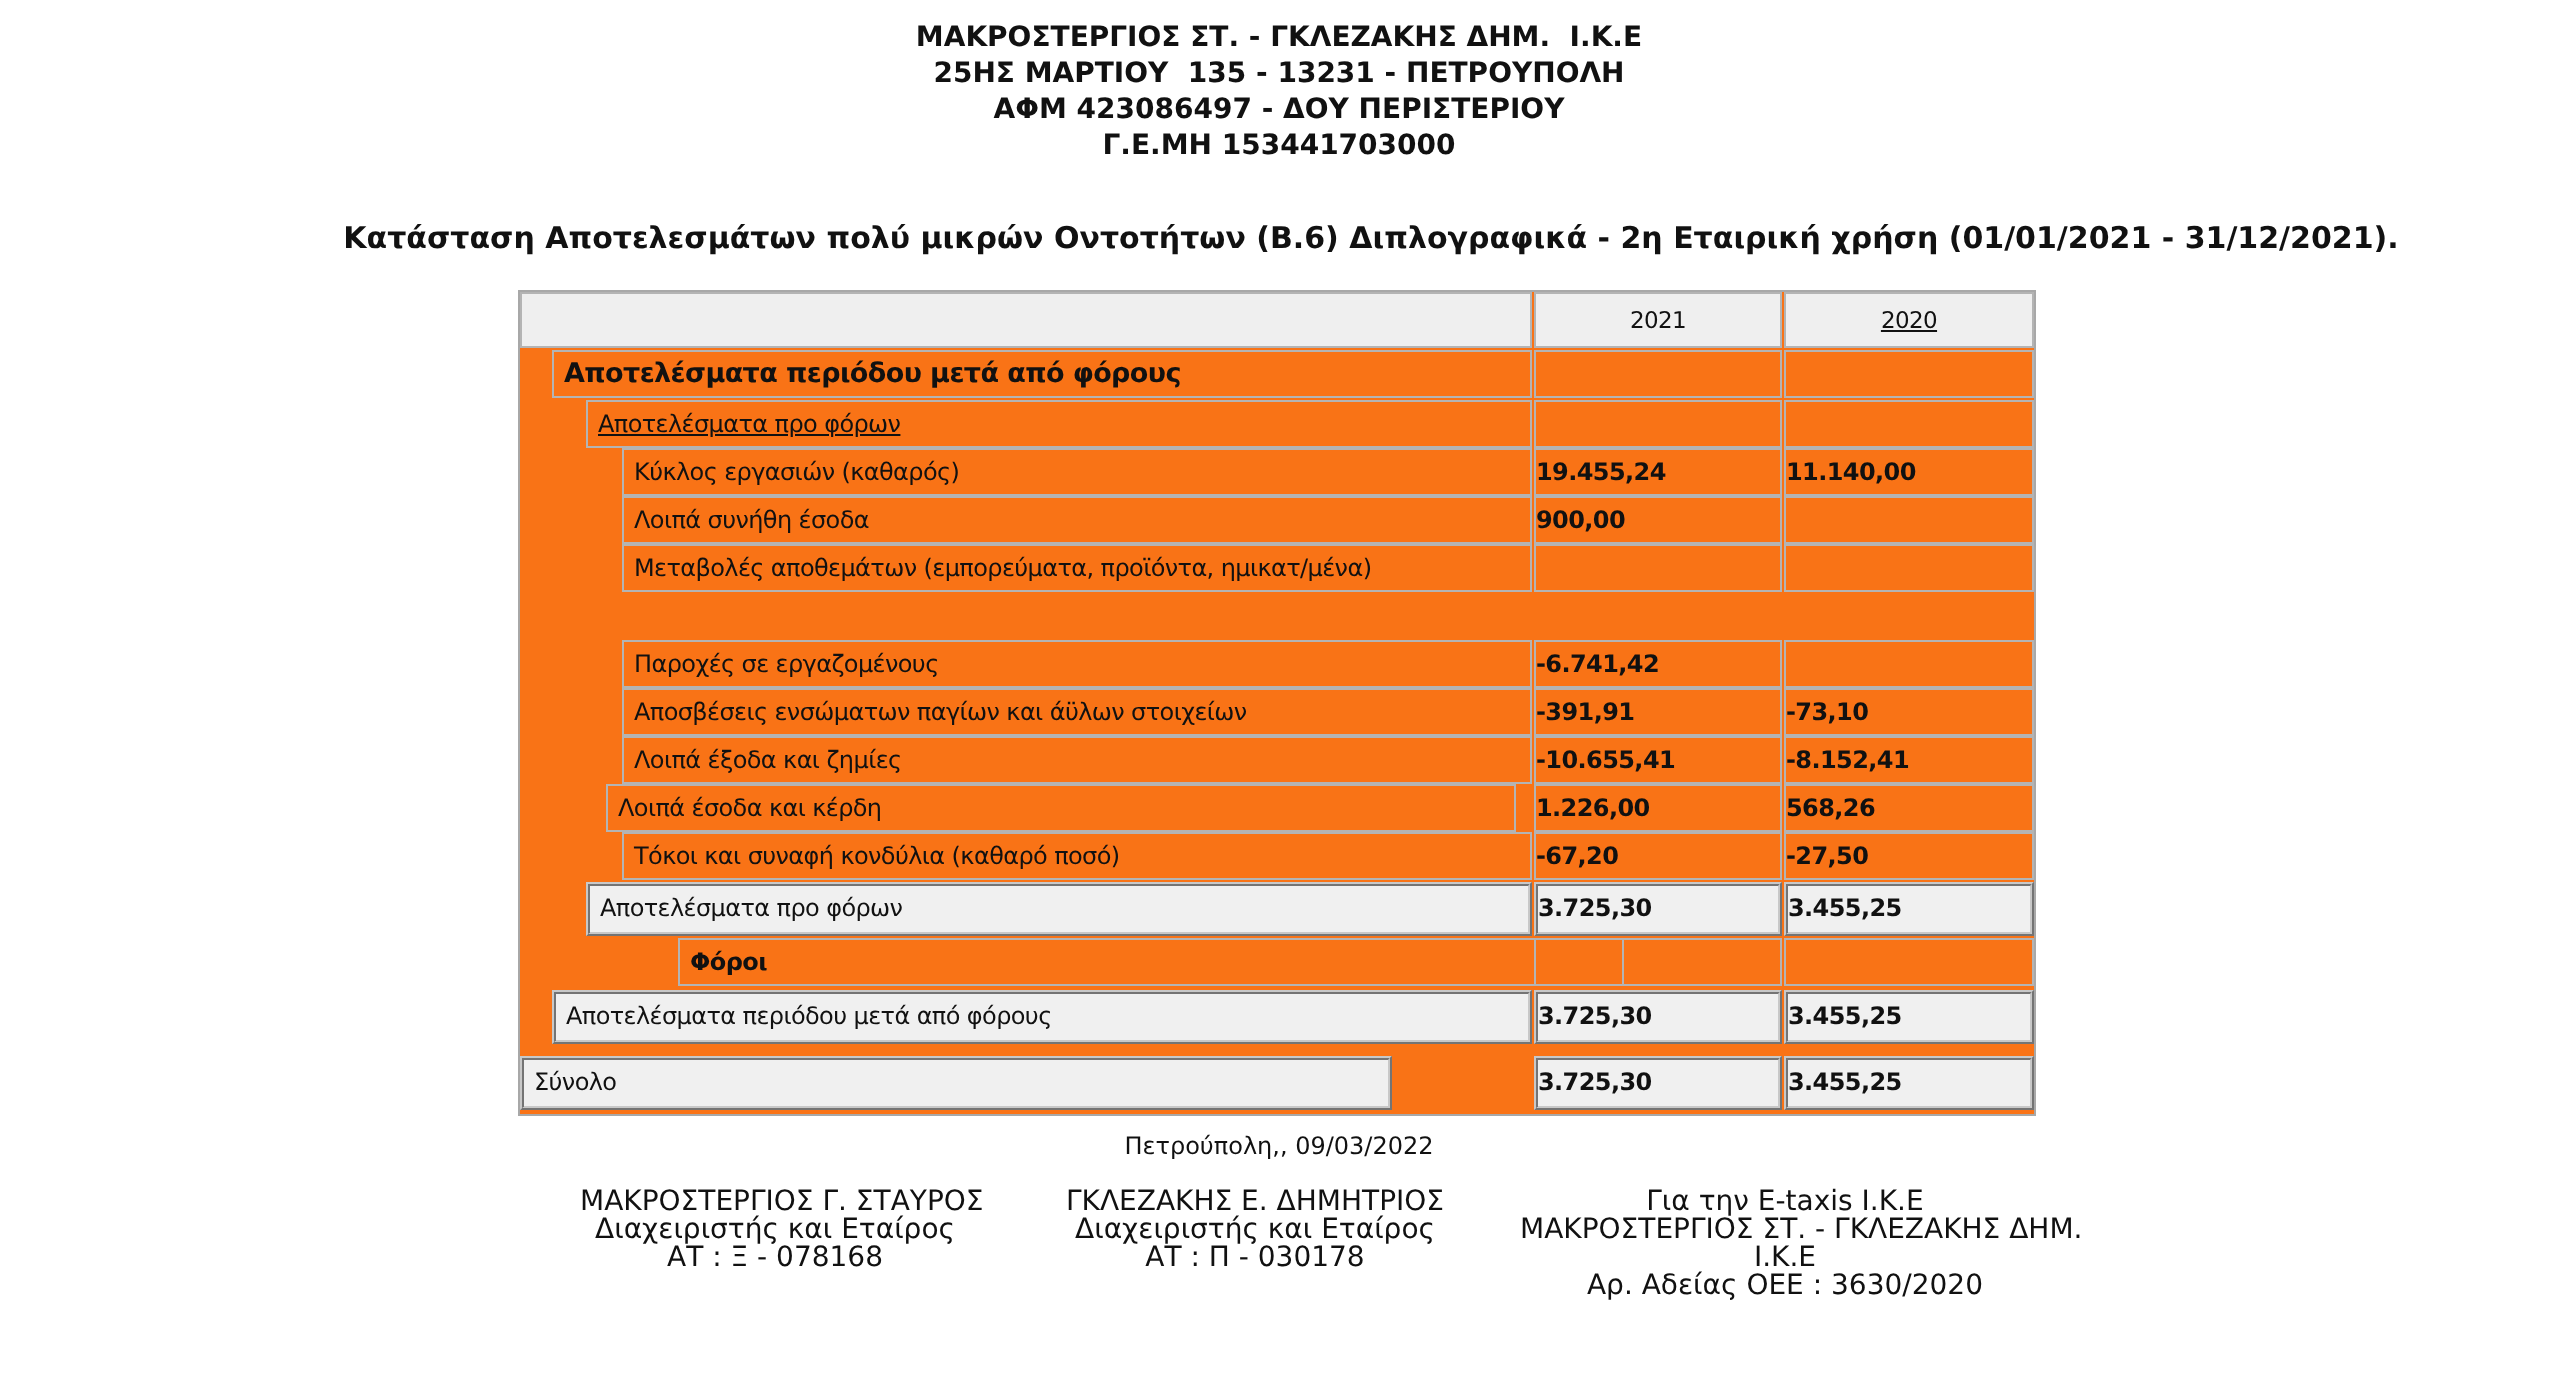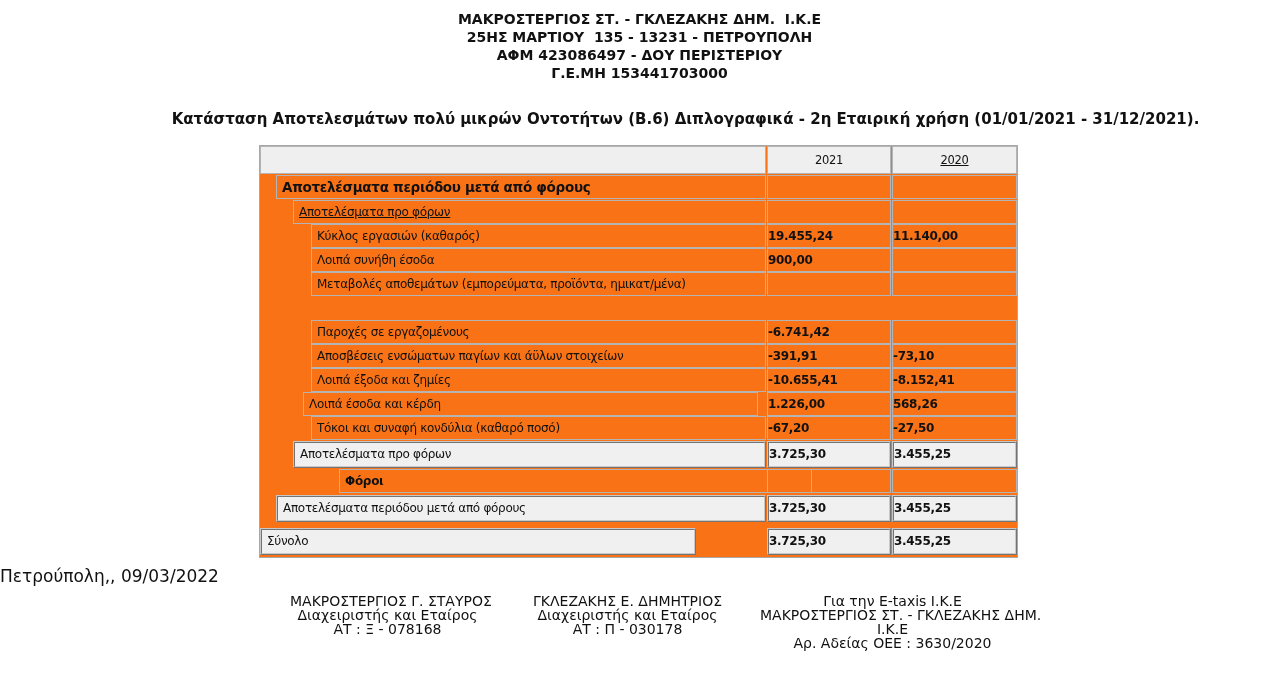--- a/index.html
+++ b/index.html
@@ -19,22 +19,22 @@
           white-space:nowrap; overflow:hidden; letter-spacing:-0.3px; }
   .lbl { padding-left:5px; }
   .num { text-align:left; padding-right:4px;font-weight:bold; }
   .hdr { background:#efefef; text-align:center; font-size:11.5px; }
   .shade { background:#f0f0f0; border:2px ridge #c8c8c8; }
   .bold { font-weight:bold; font-size:13.5px; }
   .u { text-decoration:underline; }
   .col1 { left:507px; width:124px; }
   .col2 { left:632px; width:125px; }
 
-  .place { position:absolute; left:0; top:566px; width:1279px; text-align:left;
-           font-size:17px; white-space:nowrap; }
+  .place { position:absolute; left:0; top:566px; width:1279px; text-align:center;
+           font-size:12px; white-space:nowrap; }
   .sig { position:absolute; top:594px; text-align:center; font-size:14px;
          line-height:14px; white-space:nowrap; }
 </style>
 </head>
 <body>
 
 <div class="header">
   <div>ΜΑΚΡΟΣΤΕΡΓΙΟΣ ΣΤ. - ΓΚΛΕΖΑΚΗΣ ΔΗΜ.  Ι.Κ.Ε</div>
   <div>25ΗΣ ΜΑΡΤΙΟΥ  135 - 13231 - ΠΕΤΡΟΥΠΟΛΗ</div>
   <div>ΑΦΜ 423086497 - ΔΟΥ ΠΕΡΙΣΤΕΡΙΟΥ</div>

